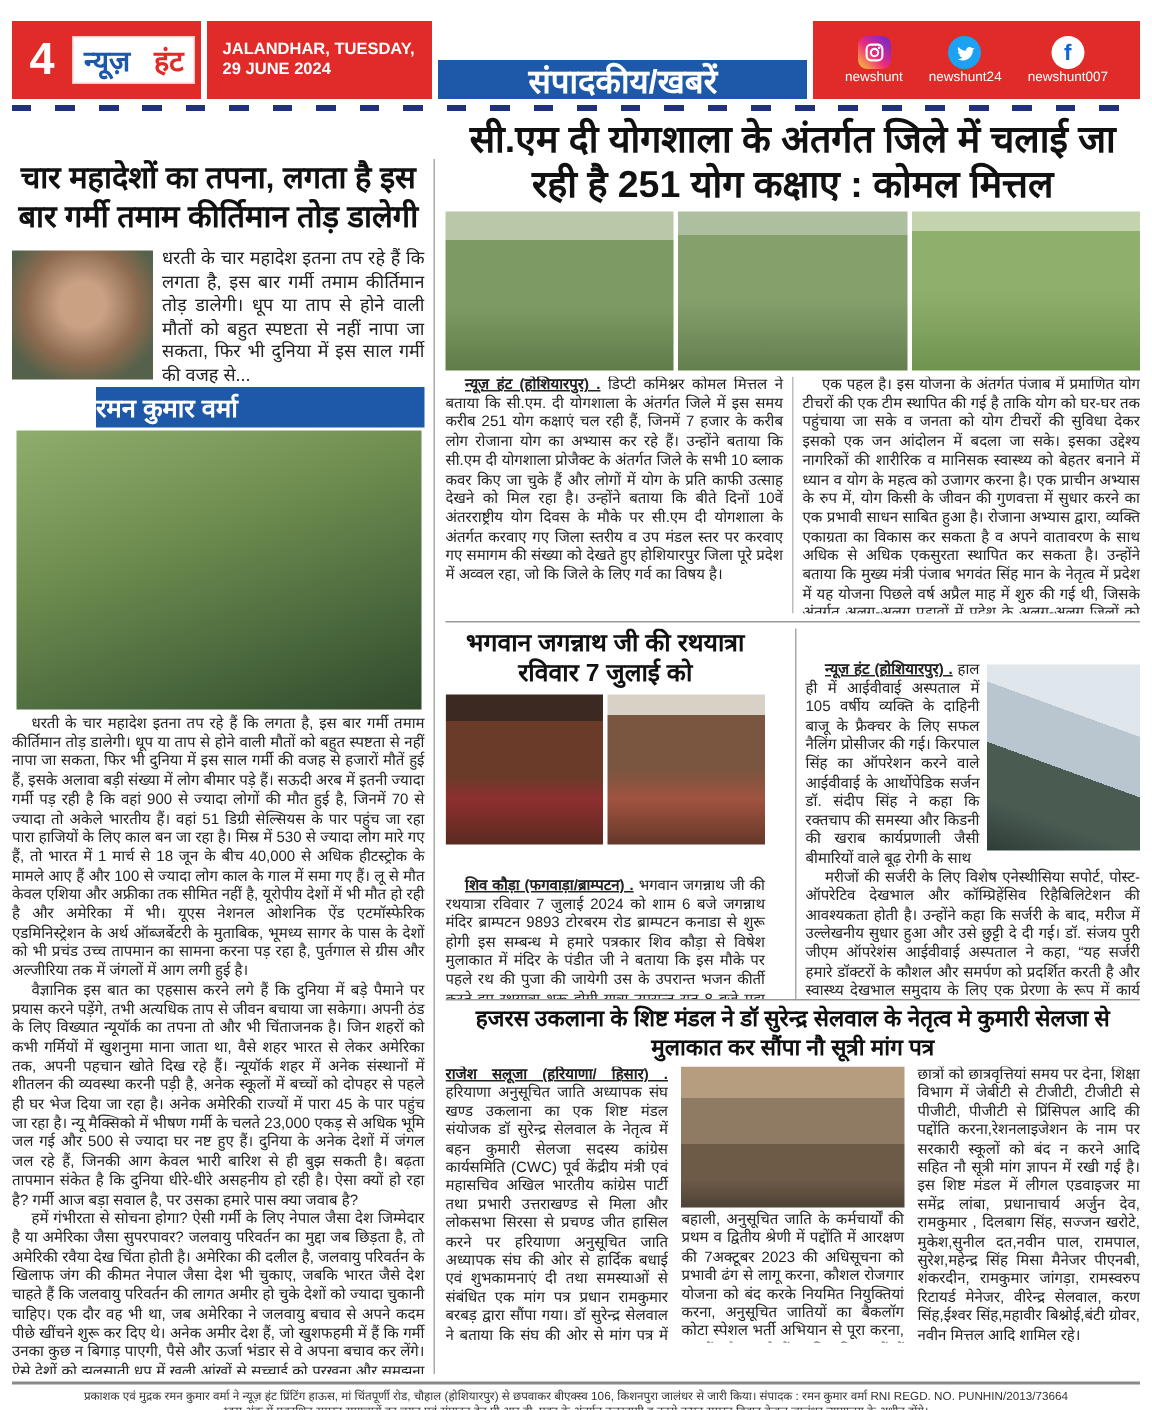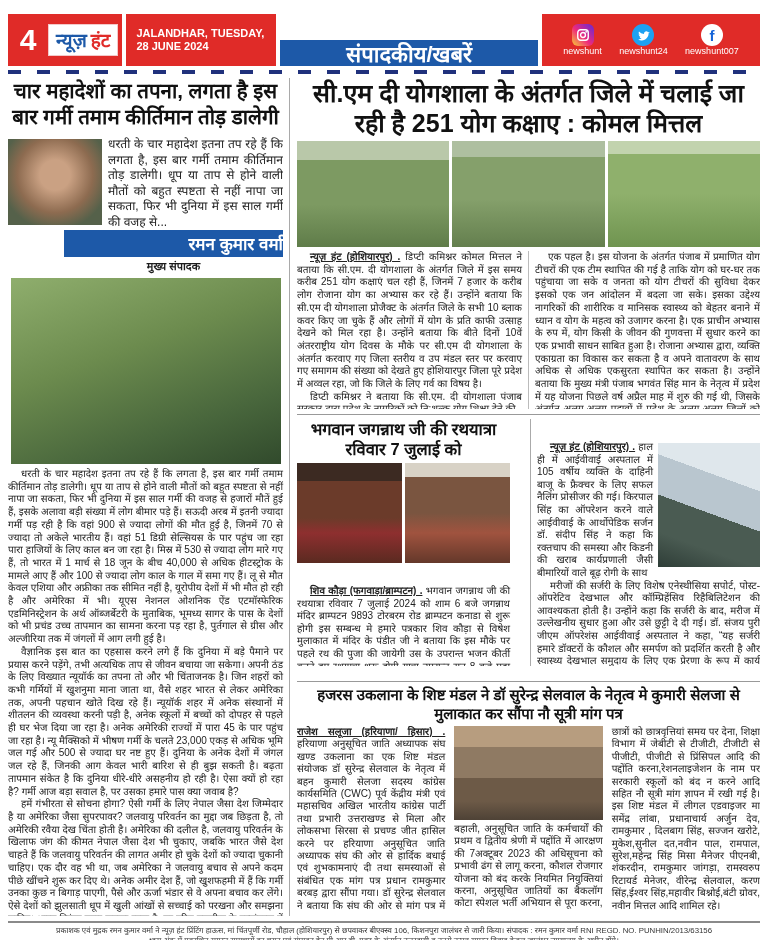--- a/index.html
+++ b/index.html
@@ -14,50 +14,50 @@
   body{
     width:768px;height:940px;overflow:hidden;
     font-family:"Liberation Sans","DejaVu Sans",sans-serif;
     color:var(--ink);
   }
   .page{width:768px;height:940px;position:relative;padding-top:14px;}
   
   header{display:flex;gap:4px;margin:0 8px;height:52px;}
   .hd-left{background:var(--brand-red);display:flex;align-items:center;}
   .hd-pagenum{color:#fff;font-size:30px;font-weight:bold;width:40px;text-align:center;}
-  .hd-logo{background:#fff;margin:3px 4px 3px 0;padding:2px 7px;display:flex;align-items:center;gap:4px;border:1px solid #f3c9c9;}
+  .hd-logo{background:#fff;margin:3px 4px 3px 0;padding:2px 7px;display:flex;align-items:center;gap:16px;border:1px solid #f3c9c9;}
   .hd-logo .p1{color:var(--brand-blue);font-weight:bold;font-size:19px;}
   .hd-logo .p2{color:var(--brand-red);font-weight:bold;font-size:19px;}
   .hd-date{background:var(--brand-red);color:#fff;font-weight:bold;font-size:11px;line-height:13px;
     display:flex;flex-direction:column;justify-content:center;padding:0 10px;width:150px;}
   .hd-section{background:var(--brand-blue);color:#fff;font-weight:bold;font-size:22px;
     display:flex;align-items:center;justify-content:center;flex:1;margin-top:26px;}
   .hd-social{background:var(--brand-red);display:flex;align-items:center;justify-content:space-evenly;width:218px;padding:0 4px;}
   .soc{display:flex;flex-direction:column;align-items:center;gap:1px;}
   .soc .lbl{color:#fff;font-size:9px;line-height:9px;}
   .icon{width:22px;height:22px;border-radius:50%;display:flex;align-items:center;justify-content:center;}
   .ig{border-radius:6px;background:linear-gradient(45deg,#f9ce34,#ee2a7b 45%,#6228d7);}
   .tw{background:#1da1f2;}
   .fb{background:#fff;color:#1464d8;font-weight:bold;font-size:15px;}
   .fb span{color:#1464d8;}
   .dash-rule{height:4px;margin:4px 8px 0 8px;
     background:repeating-linear-gradient(90deg,var(--navy) 0 13px,transparent 13px 29px);}
   
   main{display:flex;margin:4px 8px 0 8px;height:838px;overflow:hidden;}
-  .left-col{width:282px;padding-right:6px;border-right:1px solid #a9a9a9;overflow:hidden;}
+  .left-col{width:282px;padding-right:6px;border-right:1px solid #a9a9a9;overflow:hidden;margin-top:28px;}
   .right-col{flex:1;padding-left:7px;overflow:hidden;}
   .photo{background:#cfd5c5;}
   
   .ed-headline{font-size:20.5px;line-height:26px;font-weight:bold;text-align:center;color:#111;}
   .author-row{margin-top:7px;overflow:hidden;}
   .author-photo{float:left;width:94px;height:86px;margin:2px 6px 2px 0;
     background:radial-gradient(circle at 50% 42%,#caa183 22%,#8d6b50 55%,#55614a 80%);}
   .author-intro{font-size:12px;line-height:15.5px;font-weight:500;text-align:justify;color:#222;}
   .author-banner{background:var(--brand-blue);color:#fff;font-weight:bold;font-size:17px;
-    text-align:right;padding:2px 0;margin-left:56px;}
+    text-align:left;padding:2px 0;margin-left:56px;}
   .author-title{font-size:11px;font-weight:bold;text-align:center;margin-left:56px;padding:1px 0 3px;}
   .ed-photo{width:270px;height:186px;margin:2px auto 4px;
     background:linear-gradient(160deg,#8fae6d 0%,#6c8b4e 40%,#48663c 75%,#314a2c 100%);}
   .ed-body p{font-size:10px;line-height:12.7px;text-align:justify;text-indent:13px;color:#222;}
   
   .lead-headline{font-size:25px;line-height:30px;font-weight:bold;text-align:center;color:#111;}
   .lead-photos{display:flex;gap:3px;margin-top:3px;height:106px;}
   .lead-photos .photo{flex:1;}
   .yoga1{background:linear-gradient(180deg,#b9c8a9 0 18%,#7d9a62 18% 60%,#5f7c49 100%);}
   .yoga2{background:linear-gradient(180deg,#aebfa0 0 15%,#85a06b 15% 55%,#647f4e 100%);}
@@ -78,21 +78,21 @@
   .mid-h{font-size:16.5px;line-height:20px;font-weight:bold;text-align:center;color:#111;}
   .rath-photos{display:flex;gap:3px;margin:4px 0 3px;height:100px;}
   .rath-photos .photo{flex:1;}
   .temple1{background:linear-gradient(180deg,#3c2a22 0 18%,#6b3b2a 18% 55%,#8e2f2f 70%,#5a2a20 100%);}
   .temple2{background:linear-gradient(180deg,#d8d2c6 0 14%,#7a5540 14% 50%,#a0533f 70%,#64382a 100%);}
   .mid-body{font-size:10px;line-height:12.6px;text-align:justify;color:#222;margin-top:22px;}
   .mid-body p{text-indent:13px;}
   .hosp-photo{float:right;width:102px;height:124px;margin:2px 0 3px 5px;
     background:linear-gradient(200deg,#dfe7ec 0 30%,#b9c6cf 30% 55%,#4a5b52 55% 78%,#2e3d37 100%);}
   
-  .bottom-row{border-top:1px solid #999;margin-top:15px;padding-top:3px;}
+  .bottom-row{border-top:1px solid #999;margin-top:0;padding-top:3px;}
   .bot-h{font-size:15px;line-height:19px;font-weight:bold;text-align:center;color:#111;}
   .bot-cols{display:flex;gap:9px;margin-top:3px;height:184px;overflow:hidden;}
   .bot-col{flex:1;font-size:10px;line-height:12.4px;text-align:justify;color:#222;}
   .group-photo{width:100%;height:94px;margin-bottom:3px;
     background:linear-gradient(180deg,#b79d7f 0 22%,#8f7a63 22% 55%,#6d5a47 55% 80%,#4e4236 100%);}
   
   footer{border-top:2px solid #8a8a8a;margin:5px 8px 0;padding-top:3px;text-align:center;
     font-size:7.8px;line-height:10px;color:#333;}
 </style>
 </head>
@@ -103,21 +103,21 @@
   <header>
     <div class="hd-left">
       <div class="hd-pagenum">4</div>
       <div class="hd-logo">
         <span class="p1">न्यूज़</span>
         <span class="p2">हंट</span>
       </div>
     </div>
     <div class="hd-date">
       <span>JALANDHAR, TUESDAY,</span>
-      <span>28 JUNE 2024</span>
+      <span>29 JUNE 2024</span>
     </div>
     <div class="hd-section">संपादकीय/खबरें</div>
     <div class="hd-social">
       <div class="soc">
         <span class="icon ig">
           <svg width="14" height="14" viewBox="0 0 24 24">
               <rect x="3" y="3" width="18" height="18" rx="5" fill="none" stroke="#fff" stroke-width="2.4"></rect>
               <circle cx="12" cy="12" r="4.2" fill="none" stroke="#fff" stroke-width="2.4"></circle>
               <circle cx="17.4" cy="6.6" r="1.6" fill="#fff"></circle>
             </svg>
@@ -145,21 +145,20 @@
 
   <main>
 
     <aside class="left-col">
       <h2 class="ed-headline">चार महादेशों का तपना, लगता है इस बार गर्मी तमाम कीर्तिमान तोड़ डालेगी</h2>
       <div class="author-row">
         <div class="author-photo photo"></div>
         <p class="author-intro">धरती के चार महादेश इतना तप रहे हैं कि लगता है, इस बार गर्मी तमाम कीर्तिमान तोड़ डालेगी। धूप या ताप से होने वाली मौतों को बहुत स्पष्टता से नहीं नापा जा सकता, फिर भी दुनिया में इस साल गर्मी की वजह से...</p>
       </div>
       <div class="author-banner">रमन कुमार वर्मा</div>
-      <div class="author-title">मुख्य संपादक</div>
       <div class="ed-photo photo"></div>
       <div class="ed-body">
         <p>धरती के चार महादेश इतना तप रहे हैं कि लगता है, इस बार गर्मी तमाम कीर्तिमान तोड़ डालेगी। धूप या ताप से होने वाली मौतों को बहुत स्पष्टता से नहीं नापा जा सकता, फिर भी दुनिया में इस साल गर्मी की वजह से हजारों मौतें हुई हैं, इसके अलावा बड़ी संख्या में लोग बीमार पड़े हैं। सऊदी अरब में इतनी ज्यादा गर्मी पड़ रही है कि वहां 900 से ज्यादा लोगों की मौत हुई है, जिनमें 70 से ज्यादा तो अकेले भारतीय हैं। वहां 51 डिग्री सेल्सियस के पार पहुंच जा रहा पारा हाजियों के लिए काल बन जा रहा है। मिस्र में 530 से ज्यादा लोग मारे गए हैं, तो भारत में 1 मार्च से 18 जून के बीच 40,000 से अधिक हीटस्ट्रोक के मामले आए हैं और 100 से ज्यादा लोग काल के गाल में समा गए हैं। लू से मौत केवल एशिया और अफ्रीका तक सीमित नहीं है, यूरोपीय देशों में भी मौत हो रही है और अमेरिका में भी। यूएस नेशनल ओशनिक ऐंड एटमॉस्फेरिक एडमिनिस्ट्रेशन के अर्थ ऑब्जर्बेटरी के मुताबिक, भूमध्य सागर के पास के देशों को भी प्रचंड उच्च तापमान का सामना करना पड़ रहा है, पुर्तगाल से ग्रीस और अल्जीरिया तक में जंगलों में आग लगी हुई है।</p>
         <p>वैज्ञानिक इस बात का एहसास करने लगे हैं कि दुनिया में बड़े पैमाने पर प्रयास करने पड़ेंगे, तभी अत्यधिक ताप से जीवन बचाया जा सकेगा। अपनी ठंड के लिए विख्यात न्यूयॉर्क का तपना तो और भी चिंताजनक है। जिन शहरों को कभी गर्मियों में खुशनुमा माना जाता था, वैसे शहर भारत से लेकर अमेरिका तक, अपनी पहचान खोते दिख रहे हैं। न्यूयॉर्क शहर में अनेक संस्थानों में शीतलन की व्यवस्था करनी पड़ी है, अनेक स्कूलों में बच्चों को दोपहर से पहले ही घर भेज दिया जा रहा है। अनेक अमेरिकी राज्यों में पारा 45 के पार पहुंच जा रहा है। न्यू मैक्सिको में भीषण गर्मी के चलते 23,000 एकड़ से अधिक भूमि जल गई और 500 से ज्यादा घर नष्ट हुए हैं। दुनिया के अनेक देशों में जंगल जल रहे हैं, जिनकी आग केवल भारी बारिश से ही बुझ सकती है। बढ़ता तापमान संकेत है कि दुनिया धीरे-धीरे असहनीय हो रही है। ऐसा क्यों हो रहा है? गर्मी आज बड़ा सवाल है, पर उसका हमारे पास क्या जवाब है?</p>
         <p>हमें गंभीरता से सोचना होगा? ऐसी गर्मी के लिए नेपाल जैसा देश जिम्मेदार है या अमेरिका जैसा सुपरपावर? जलवायु परिवर्तन का मुद्दा जब छिड़ता है, तो अमेरिकी रवैया देख चिंता होती है। अमेरिका की दलील है, जलवायु परिवर्तन के खिलाफ जंग की कीमत नेपाल जैसा देश भी चुकाए, जबकि भारत जैसे देश चाहते हैं कि जलवायु परिवर्तन की लागत अमीर हो चुके देशों को ज्यादा चुकानी चाहिए। एक दौर वह भी था, जब अमेरिका ने जलवायु बचाव से अपने कदम पीछे खींचने शुरू कर दिए थे। अनेक अमीर देश हैं, जो खुशफहमी में हैं कि गर्मी उनका कुछ न बिगाड़ पाएगी, पैसे और ऊर्जा भंडार से वे अपना बचाव कर लेंगे। ऐसे देशों को झुलसाती धूप में खुली आंखों से सच्चाई को परखना और समझना चाहिए। भारत निरंतर गुहार लगाता रहता है, पर हरित तकनीक के हस्तांतरण में अभी भी खूब बाधाएं हैं। हरित तकनीक को महंगा किया जा रहा है। इलेक्ट्रिक वाहनों को दुनिया के विकासशील देशों में बहुत किफायती हो जाना चाहिए, पर विकसित देश यहां भी अपना व्यावसायिक लाभ देख रहे हैं। वाकई, निहित स्वार्थ से ऊपर उठकर ही दुनिया को बचाने के प्रयास सफल हो सकते हैं।</p>
       </div>
     </aside>
 
     <section class="right-col">
 
@@ -168,21 +167,20 @@
         <div class="lead-photos">
           <div class="photo yoga1"></div>
           <div class="photo yoga2"></div>
           <div class="photo yoga3"></div>
         </div>
         <ul class="lead-bullets">
         </ul>
         <div class="lead-cols">
           <div class="lead-col c1">
             <p><span class="src">न्यूज़ हंट (होशियारपुर) .</span> <span>डिप्टी कमिश्नर कोमल मित्तल ने बताया कि सी.एम. दी योगशाला के अंतर्गत जिले में इस समय करीब 251 योग कक्षाएं चल रही हैं, जिनमें 7 हजार के करीब लोग रोजाना योग का अभ्यास कर रहे हैं। उन्होंने बताया कि सी.एम दी योगशाला प्रोजैक्ट के अंतर्गत जिले के सभी 10 ब्लाक कवर किए जा चुके हैं और लोगों में योग के प्रति काफी उत्साह देखने को मिल रहा है। उन्होंने बताया कि बीते दिनों 10वें अंतरराष्ट्रीय योग दिवस के मौके पर सी.एम दी योगशाला के अंतर्गत करवाए गए जिला स्तरीय व उप मंडल स्तर पर करवाए गए समागम की संख्या को देखते हुए होशियारपुर जिला पूरे प्रदेश में अव्वल रहा, जो कि जिले के लिए गर्व का विषय है।</span></p>
-            <p>डिप्टी कमिश्नर ने बताया कि सी.एम. दी योगशाला पंजाब सरकार द्वारा प्रदेश के नागरिकों को नि:शुल्क योग शिक्षा देने की</p>
           </div>
           <div class="lead-col c2">
             <p>एक पहल है। इस योजना के अंतर्गत पंजाब में प्रमाणित योग टीचरों की एक टीम स्थापित की गई है ताकि योग को घर-घर तक पहुंचाया जा सके व जनता को योग टीचरों की सुविधा देकर इसको एक जन आंदोलन में बदला जा सके। इसका उद्देश्य नागरिकों की शारीरिक व मानिसक स्वास्थ्य को बेहतर बनाने में ध्यान व योग के महत्व को उजागर करना है। एक प्राचीन अभ्यास के रुप में, योग किसी के जीवन की गुणवत्ता में सुधार करने का एक प्रभावी साधन साबित हुआ है। रोजाना अभ्यास द्वारा, व्यक्ति एकाग्रता का विकास कर सकता है व अपने वातावरण के साथ अधिक से अधिक एकसुरता स्थापित कर सकता है। उन्होंने बताया कि मुख्य मंत्री पंजाब भगवंत सिंह मान के नेतृत्व में प्रदेश में यह योजना पिछले वर्ष अप्रैल माह में शुरु की गई थी, जिसके अंतर्गत अलग-अलग पड़ावों में प्रदेश के अलग-अलग जिलों को कवर किया गया है।</p>
           </div>
         </div>
       </article>
 
       <div class="mid-row">
         <article class="mid-left">
           <h3 class="mid-h">भगवान जगन्नाथ जी की रथयात्रा रविवार 7 जुलाई को</h3>
@@ -216,17 +214,17 @@
           <div class="bot-col">
             <p>छात्रों को छात्रवृत्तियां समय पर देना, शिक्षा विभाग में जेबीटी से टीजीटी, टीजीटी से पीजीटी, पीजीटी से प्रिंसिपल आदि की पद्दोंति करना,रेशनलाइजेशन के नाम पर सरकारी स्कूलों को बंद न करने आदि सहित नौ सूत्री मांग ज्ञापन में रखी गई है। इस शिष्ट मंडल में लीगल एडवाइजर मा समेंद्र लांबा, प्रधानाचार्य अर्जुन देव, रामकुमार , दिलबाग सिंह, सज्जन खरोटे, मुकेश,सुनील दत,नवीन पाल, रामपाल, सुरेश,महेन्द्र सिंह मिसा मैनेजर पीएनबी, शंकरदीन, रामकुमार जांगड़ा, रामस्वरुप रिटायर्ड मेनेजर, वीरेन्द्र सेलवाल, करण सिंह,ईश्वर सिंह,महावीर बिश्नोई,बंटी ग्रोवर, नवीन मित्तल आदि शामिल रहे।</p>
           </div>
         </div>
       </article>
 
     </section>
   </main>
 
   <footer>
-    <div>प्रकाशक एवं मुद्रक रमन कुमार वर्मा ने न्यूज़ हंट प्रिंटिंग हाऊस, मां चिंतपूर्णी रोड, चौहाल (होशियारपुर) से छपवाकर बीएक्स्व 106, किशनपुरा जालंधर से जारी किया। संपादक : रमन कुमार वर्मा RNI REGD. NO. PUNHIN/2013/63156</div>
+    <div>प्रकाशक एवं मुद्रक रमन कुमार वर्मा ने न्यूज़ हंट प्रिंटिंग हाऊस, मां चिंतपूर्णी रोड, चौहाल (होशियारपुर) से छपवाकर बीएक्स्व 106, किशनपुरा जालंधर से जारी किया। संपादक : रमन कुमार वर्मा RNI REGD. NO. PUNHIN/2013/73664</div>
     <div>*इस अंक में प्रकाशित समस्त समाचारों का चयन एवं संपादन हेतु पी.आर.बी. एक्ट के अंतर्गत उत्तरदायी व उनसे उत्पन्न समस्त विवाद केवल जालंधर न्यायालय के अधीन होंगे।</div>
   </footer>
 
 </div>
 
 </body></html>

